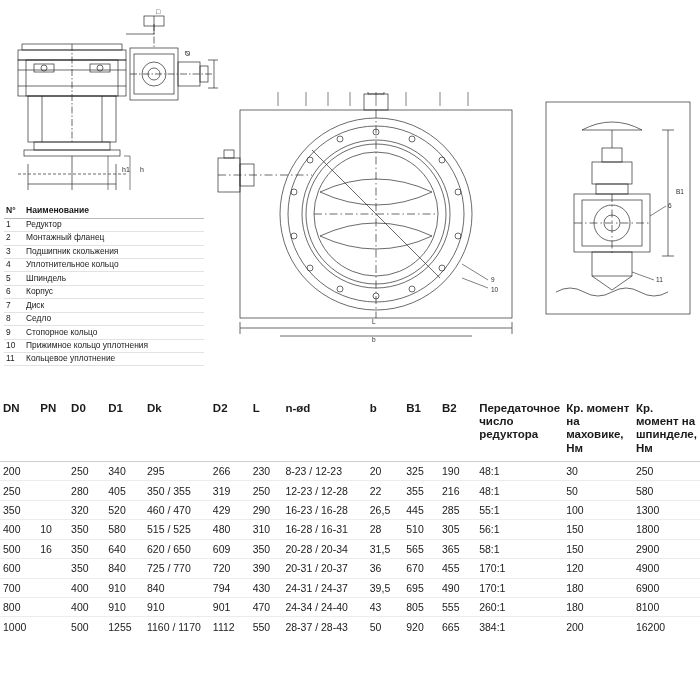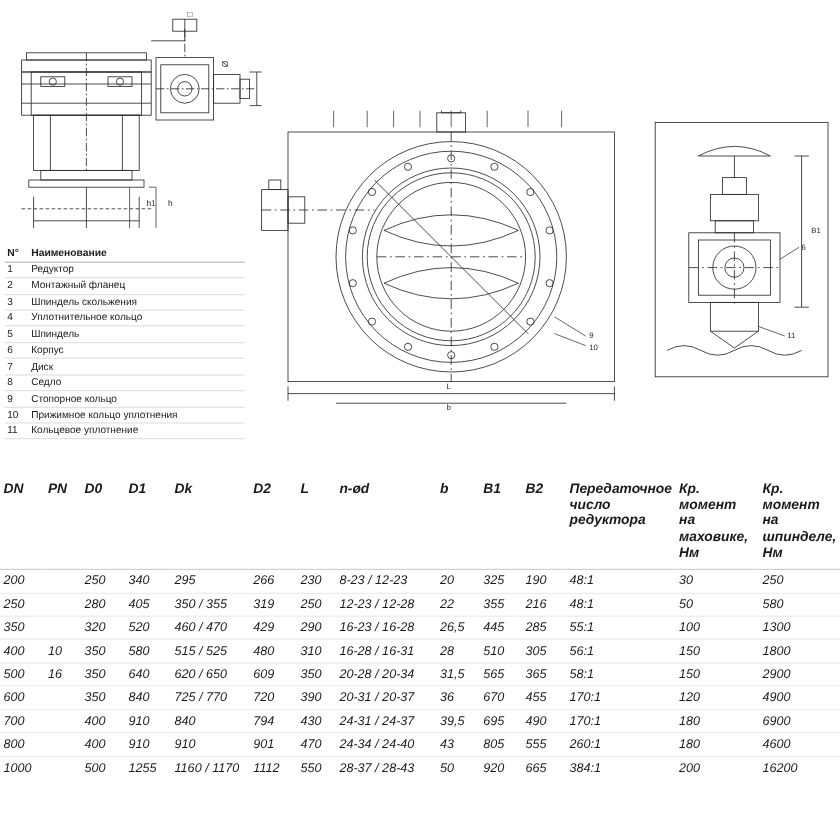--- a/index.html
+++ b/index.html
@@ -20,21 +20,21 @@
   .legend table{border-collapse:collapse;width:100%;font-size:8.4px;}
   .legend th,.legend td{
     text-align:left;padding:1.4px 2px;border-bottom:1px solid #e2e2e2;
     vertical-align:top;line-height:1.15;
   }
   .legend thead th{font-weight:bold;font-size:8.6px;border-bottom:1px solid #b9b9b9;}
   .legend td.num{width:16px;color:#222;}
 
   
   .spec{position:absolute;left:0;top:398px;width:700px;}
-  .spec table{border-collapse:collapse;width:700px;font-size:10.5px;font-style:italic;}
+  .spec table{border-collapse:collapse;width:700px;font-size:10.5px;}
   .spec thead th{
     font-weight:bold;text-align:left;vertical-align:top;
     padding:4px 3px 6px 3px;line-height:1.15;font-size:11.5px;
     border-bottom:1px solid #cfcfcf;
   }
   .spec tbody td{
     padding:3.2px 3px;vertical-align:top;line-height:1.15;
     border-bottom:1px solid #ececec;white-space:nowrap;
   }
   .spec tbody tr:last-child td{border-bottom:none;}
@@ -234,21 +234,21 @@
         <tr>
             <td class="num">1</td>
             <td>Редуктор</td>
           </tr>
         <tr>
             <td class="num">2</td>
             <td>Монтажный фланец</td>
           </tr>
         <tr>
             <td class="num">3</td>
-            <td>Шпиндель скольжения</td>
+            <td>Подшипник скольжения</td>
           </tr>
         <tr>
             <td class="num">4</td>
             <td>Уплотнительное кольцо</td>
           </tr>
         <tr>
             <td class="num">5</td>
             <td>Шпиндель</td>
           </tr>
         <tr>
@@ -419,21 +419,21 @@
           <td>910</td>
           <td>910</td>
           <td>901</td>
           <td>470</td>
           <td>24-34 / 24-40</td>
           <td>43</td>
           <td>805</td>
           <td>555</td>
           <td>260:1</td>
           <td>180</td>
-          <td>4600</td>
+          <td>8100</td>
         </tr>
         <tr>
           <td>1000</td>
           <td></td>
           <td>500</td>
           <td>1255</td>
           <td>1160 / 1170</td>
           <td>1112</td>
           <td>550</td>
           <td>28-37 / 28-43</td>

